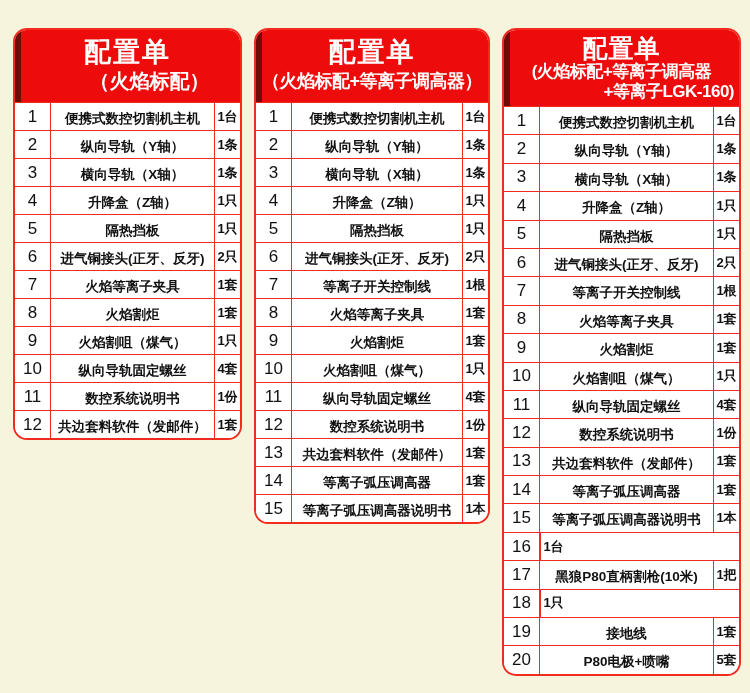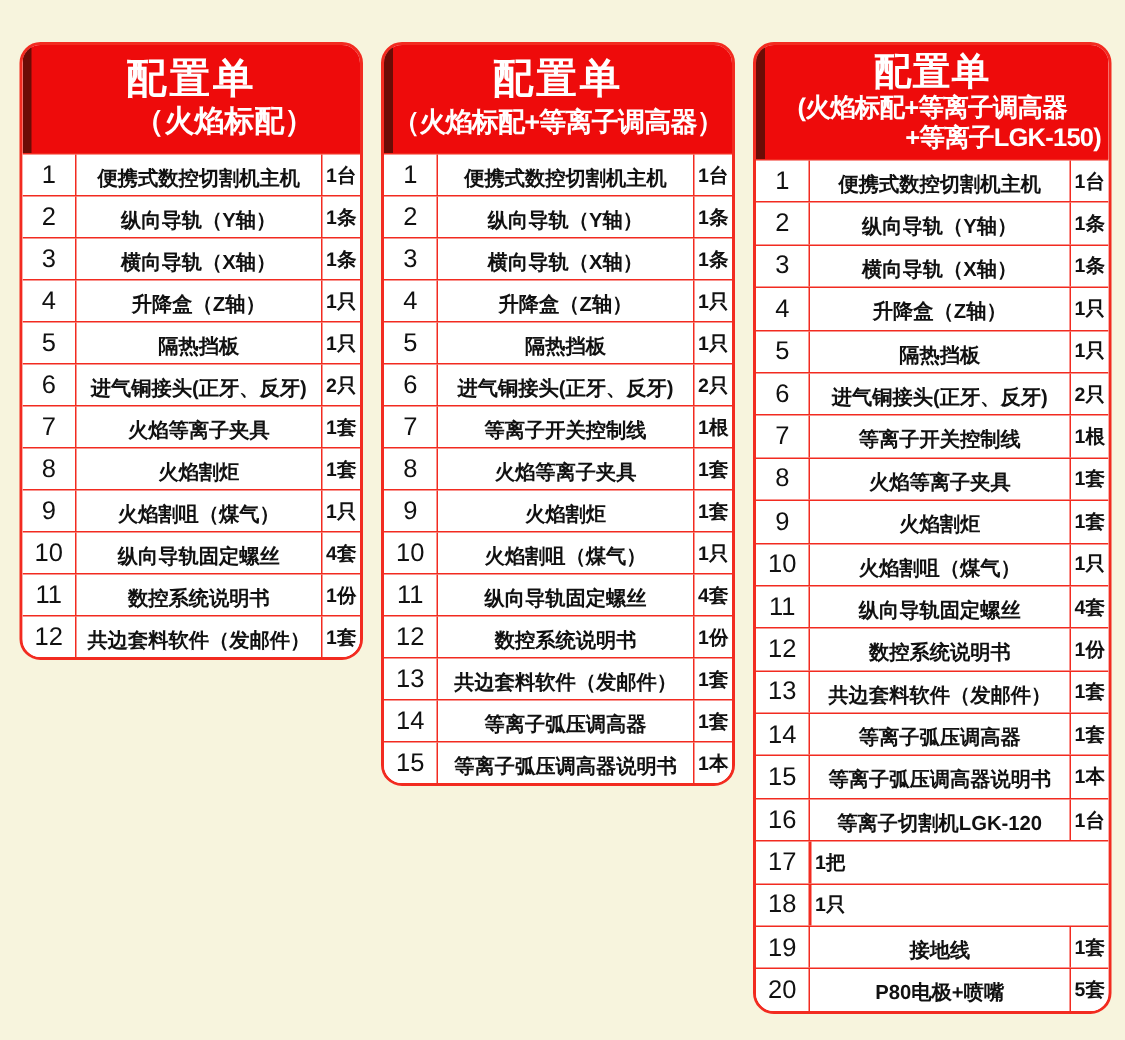--- a/index.html
+++ b/index.html
@@ -282,21 +282,21 @@
     <div class="cell qty">1本</div>
   </div>
 </div>
   </section>
 
   <section class="card t2">
     <header class="card-header">
       <div class="title">配置单</div>
       <div class="subtitle">
           <div class="subline subline-0">(火焰标配+等离子调高器</div>
-          <div class="subline subline-1">+等离子LGK-150)</div>
+          <div class="subline subline-1">+等离子LGK-160)</div>
         </div>
     </header>
     <div class="rows">
   <div class="row">
     <div class="cell no">1</div>
     <div class="cell name">便携式数控切割机主机</div>
     <div class="cell qty">1台</div>
   </div>
 
   <div class="row">
@@ -378,26 +378,26 @@
   </div>
 
   <div class="row">
     <div class="cell no">15</div>
     <div class="cell name">等离子弧压调高器说明书</div>
     <div class="cell qty">1本</div>
   </div>
 
   <div class="row">
     <div class="cell no">16</div>
-    <div class="cell name">等离子切割机LGK-120</div>
     <div class="cell qty">1台</div>
   </div>
 
   <div class="row">
     <div class="cell no">17</div>
+    <div class="cell name">黑狼P80直柄割枪(10米)</div>
     <div class="cell qty">1把</div>
   </div>
 
   <div class="row">
     <div class="cell no">18</div>
     <div class="cell qty">1只</div>
   </div>
 
   <div class="row">
     <div class="cell no">19</div>

